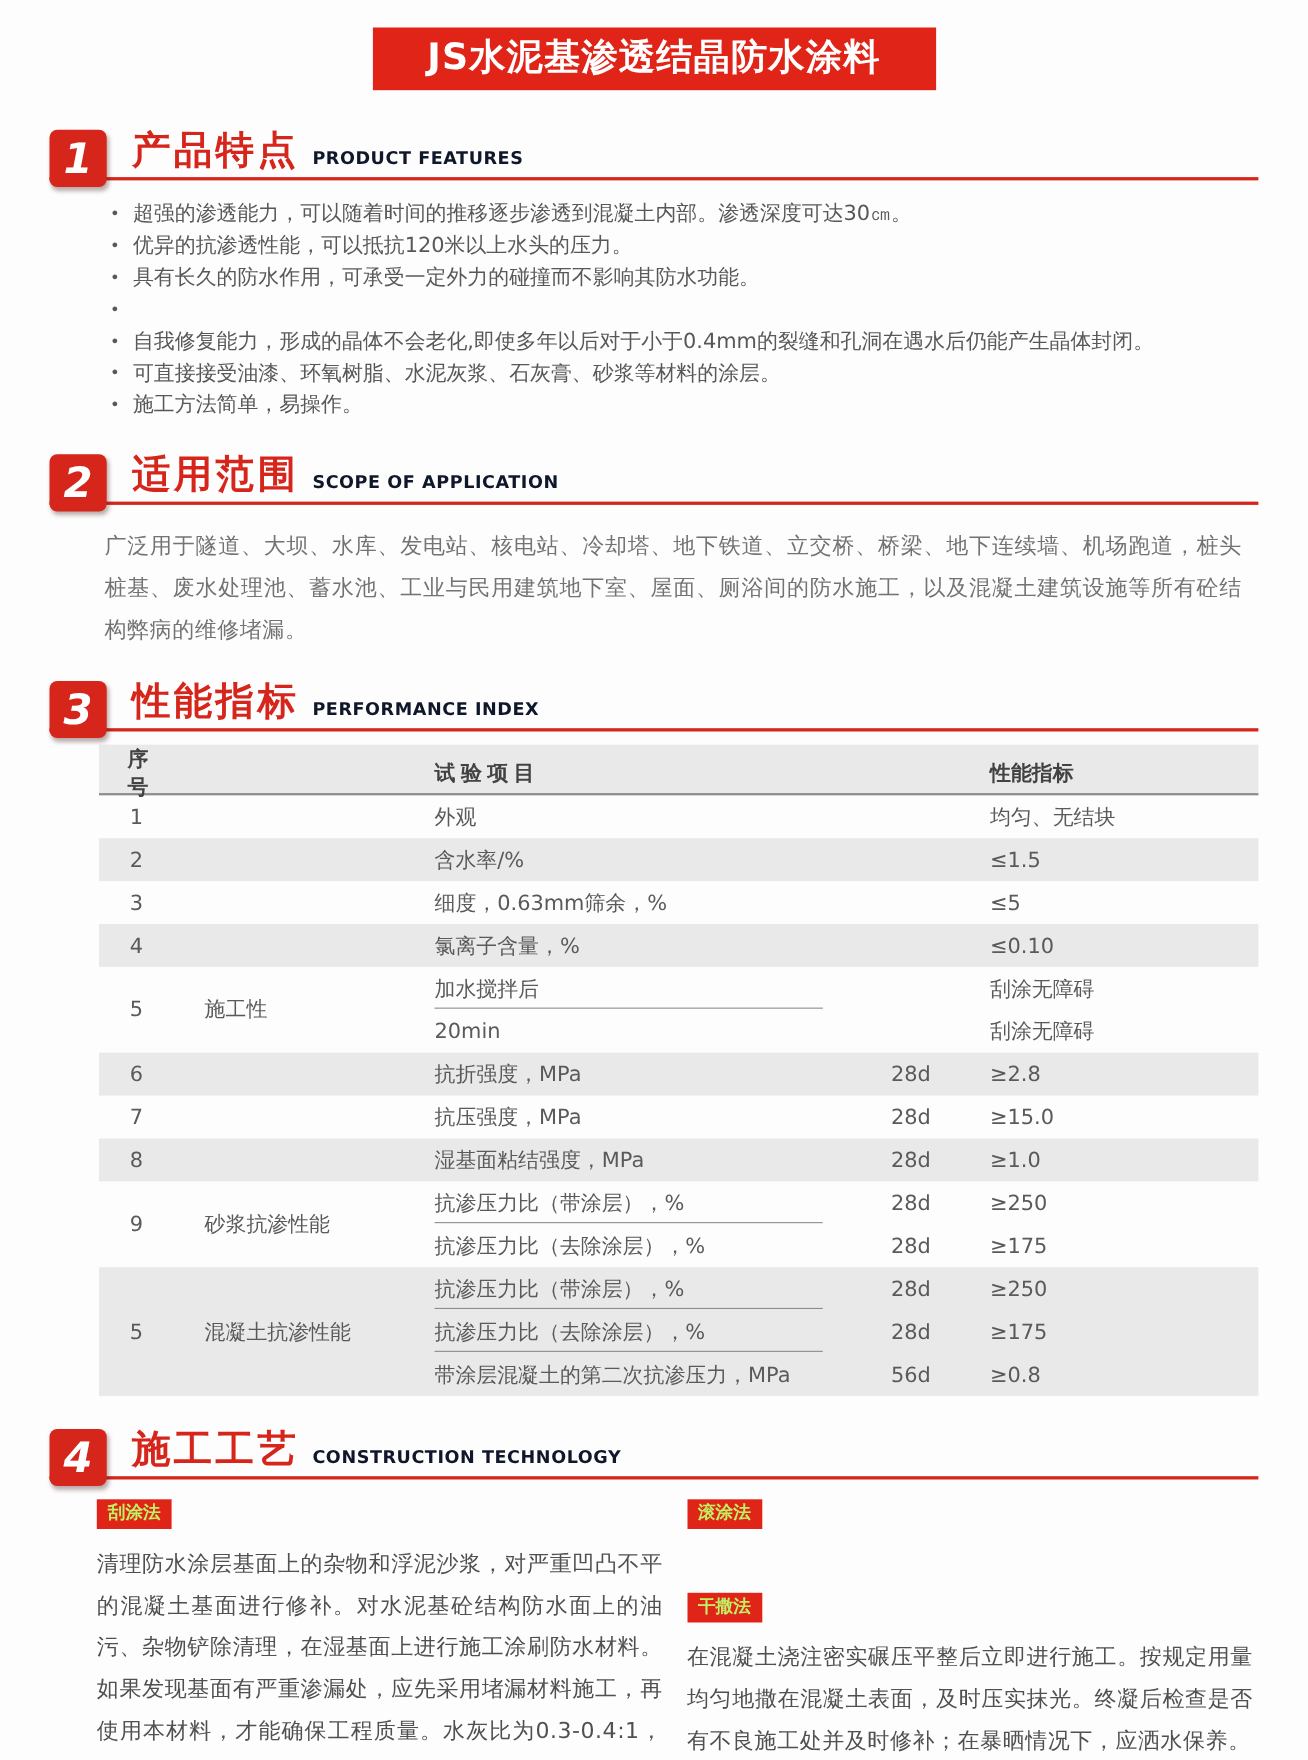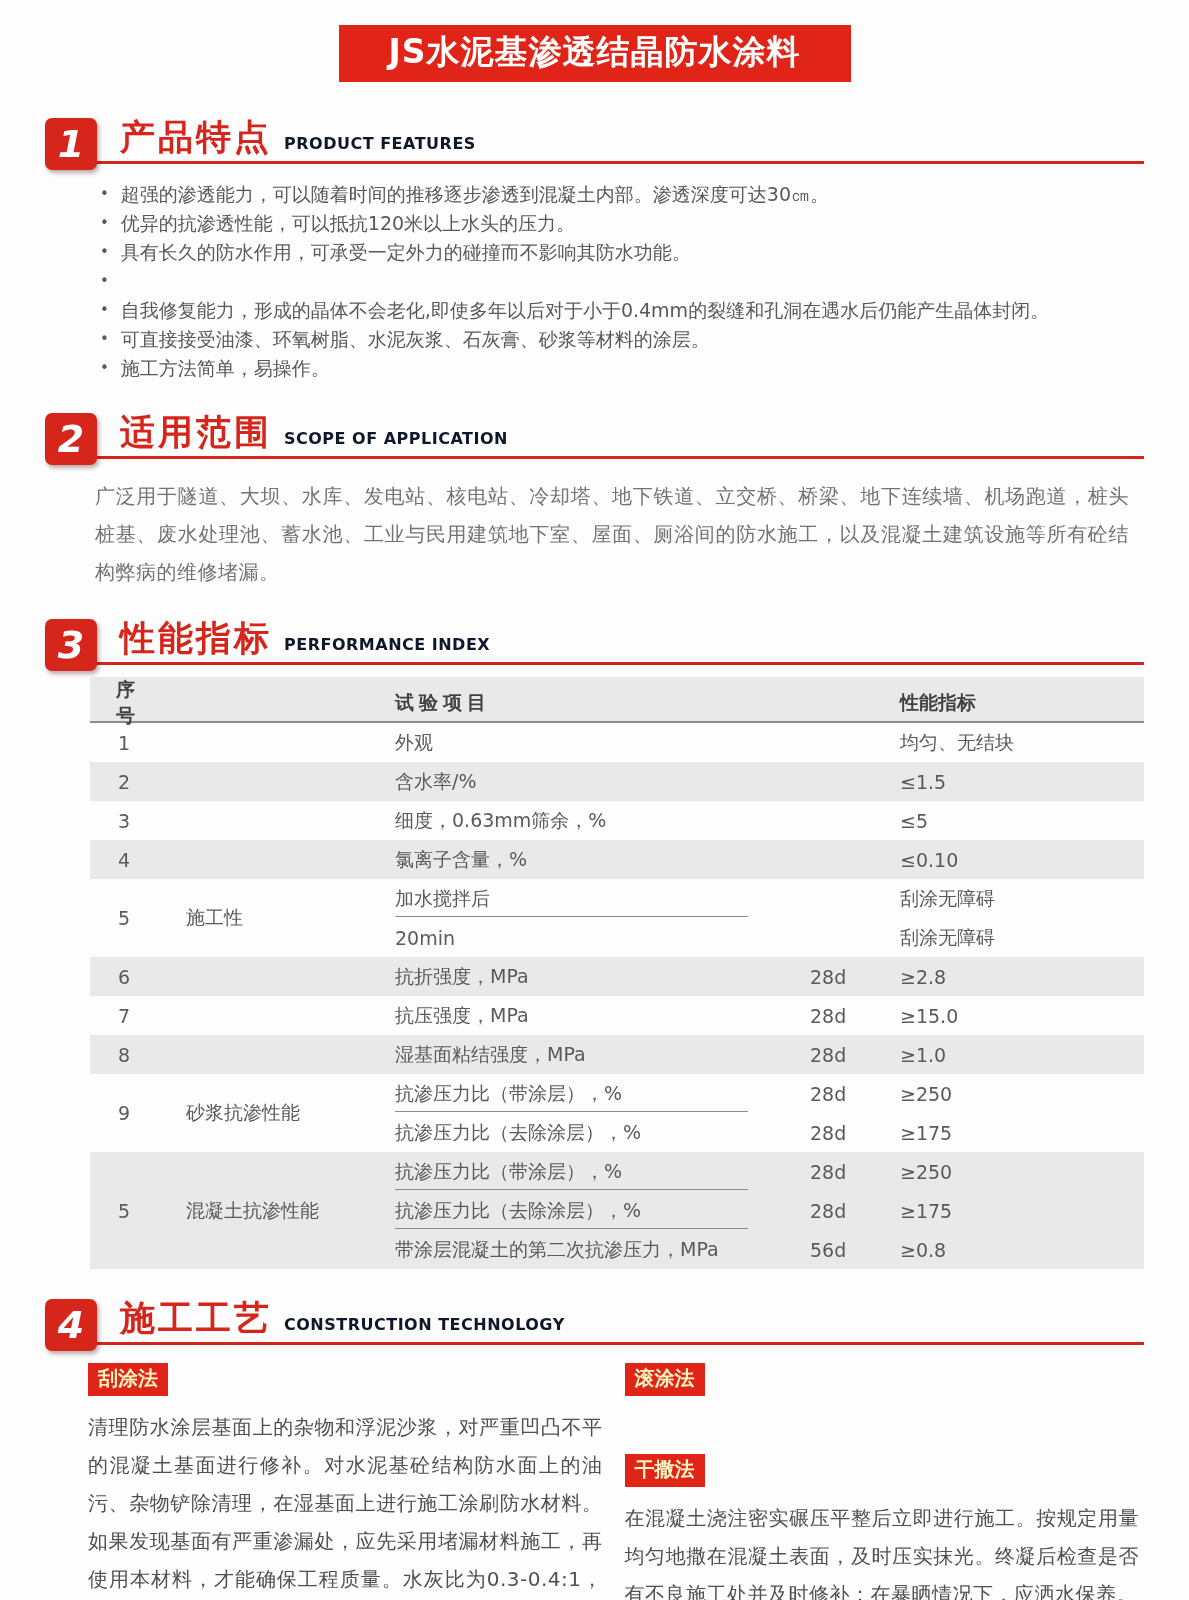--- a/index.html
+++ b/index.html
@@ -49,22 +49,22 @@
   .t-item { grid-column: 3; align-self: center; padding: 5px 0; }
   .t-item.divided { position: relative; }
   .t-item.divided::after { content: ""; position: absolute; left: 0; bottom: 0;
                            width: 85%; border-bottom: 1px solid #8c8c8c; }
   .t-age { grid-column: 4; align-self: center; }
   .t-val { grid-column: 5; align-self: center; }
 
   
   .construction { display: flex; margin: 18px 50px 0 88px; gap: 22px; }
   .cons-col { width: 515px; }
-  .method-label { display: inline-block; background: #e02518; color: #fef9c3;
-                  font-size: 20px; font-weight: bold; padding: 2px 10px 4px; }
+  .method-label { display: inline-block; background: #e02518; color: #bef264;
+                  font-size: 16px; font-weight: bold; padding: 2px 10px 4px; }
   .method-text { margin-top: 12px; font-size: 20px; line-height: 38px; color: #505050;
                  text-align: justify; letter-spacing: 0.5px; }
   .method-block + .method-block { margin-top: 58px; }
 </style>
 </head>
 <body>
 
 <div class="page">
 
   <div class="banner">

